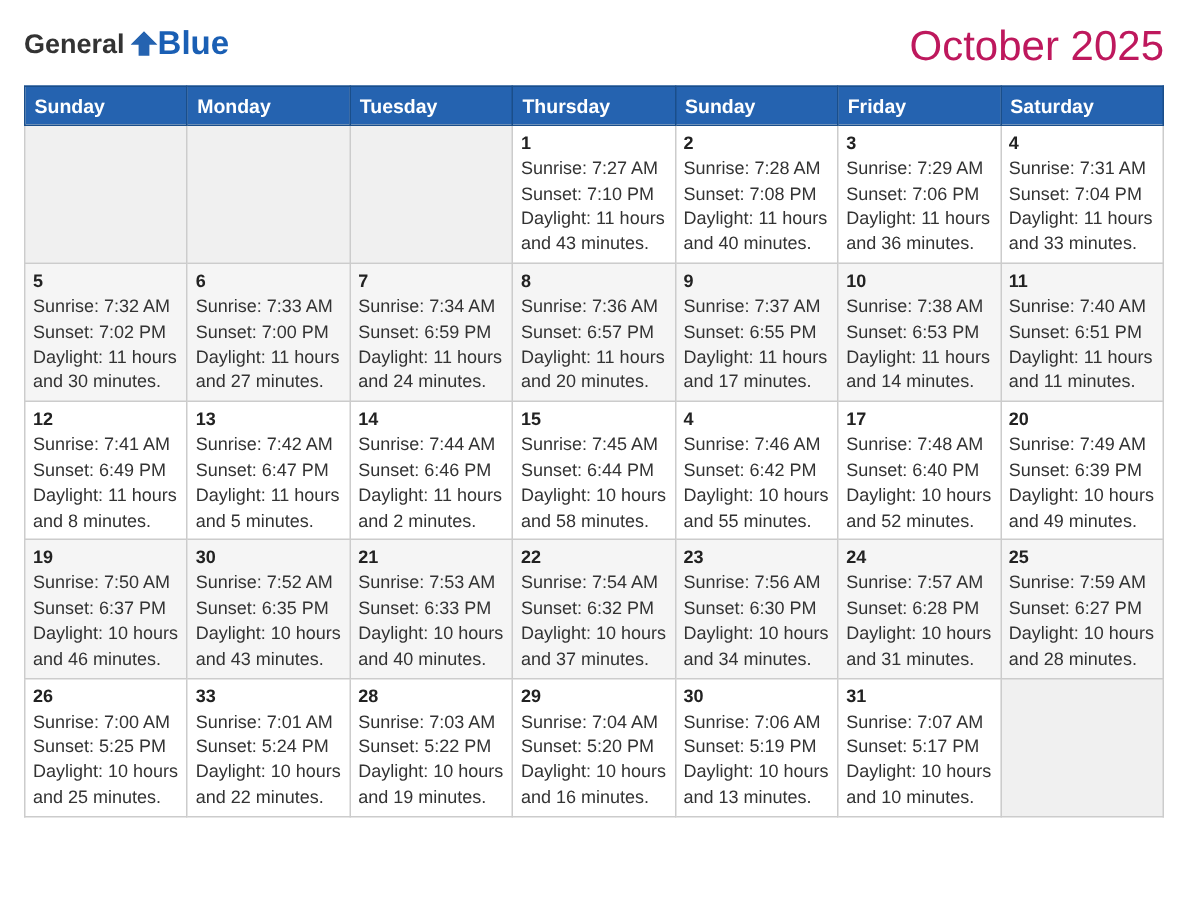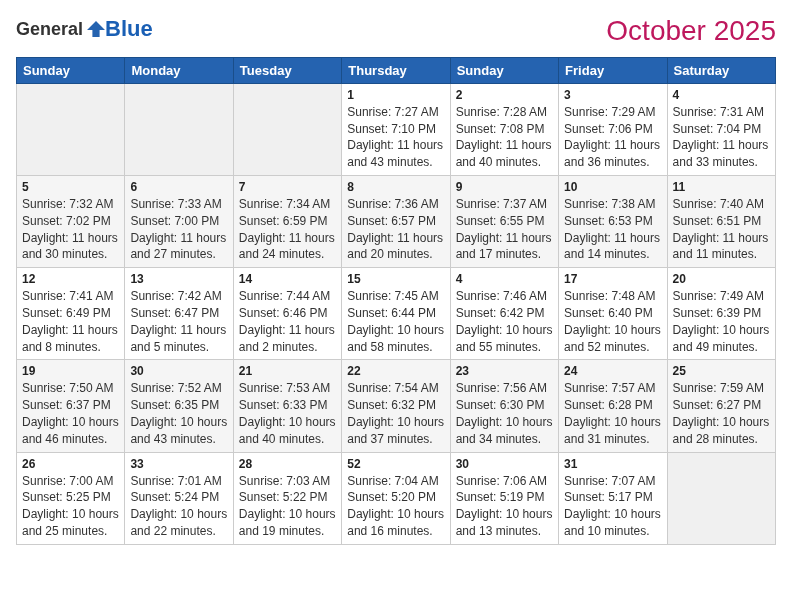--- a/index.html
+++ b/index.html
@@ -250,21 +250,21 @@
         </td>
         <td>
           <span class="day-num">33</span>
           <div class="day-info">Sunrise: 7:01 AM<br>Sunset: 5:24 PM<br>Daylight: 10 hours and 22 minutes.</div>
         </td>
         <td>
           <span class="day-num">28</span>
           <div class="day-info">Sunrise: 7:03 AM<br>Sunset: 5:22 PM<br>Daylight: 10 hours and 19 minutes.</div>
         </td>
         <td>
-          <span class="day-num">52</span>
+          <span class="day-num">29</span>
           <div class="day-info">Sunrise: 7:04 AM<br>Sunset: 5:20 PM<br>Daylight: 10 hours and 16 minutes.</div>
         </td>
         <td>
           <span class="day-num">30</span>
           <div class="day-info">Sunrise: 7:06 AM<br>Sunset: 5:19 PM<br>Daylight: 10 hours and 13 minutes.</div>
         </td>
         <td>
           <span class="day-num">31</span>
           <div class="day-info">Sunrise: 7:07 AM<br>Sunset: 5:17 PM<br>Daylight: 10 hours and 10 minutes.</div>
         </td>

